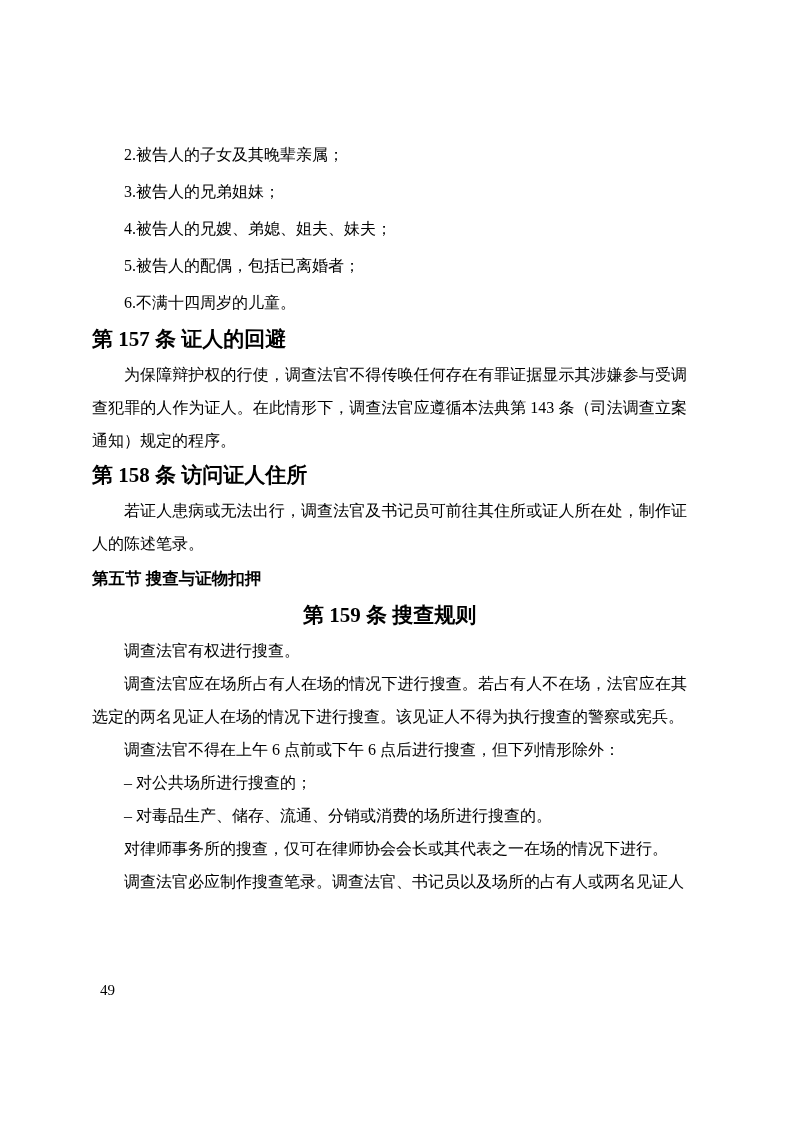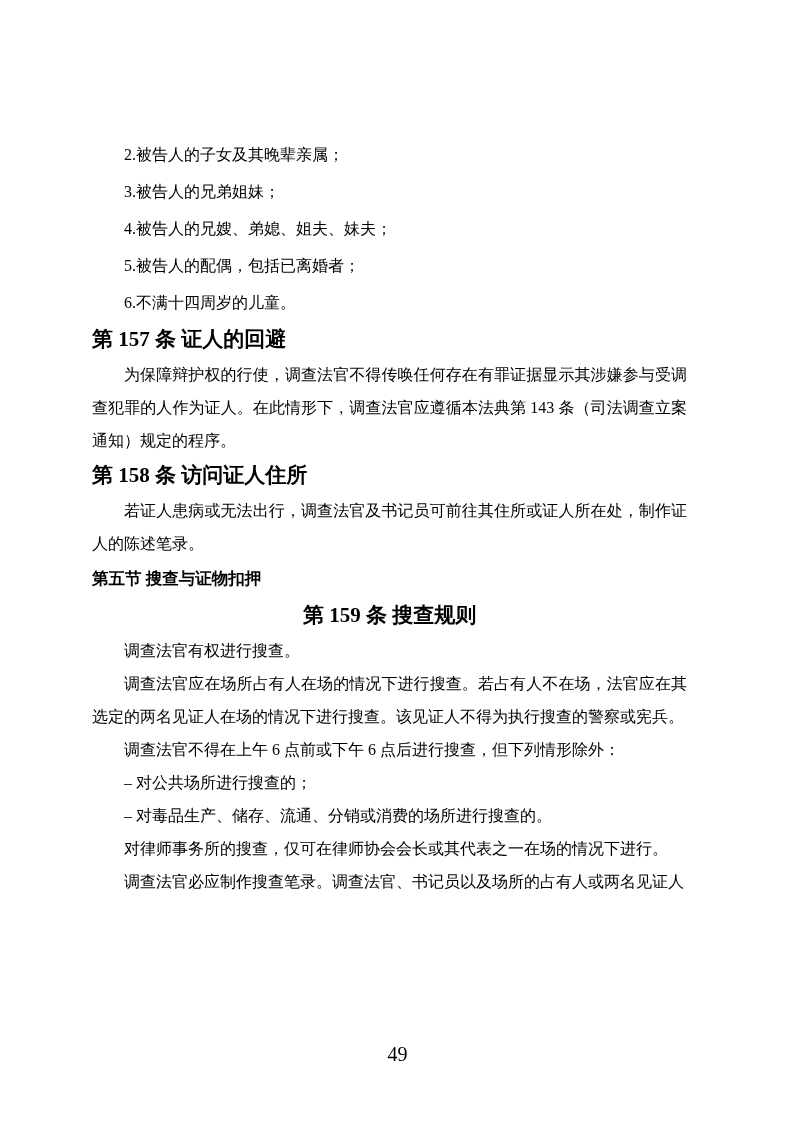--- a/index.html
+++ b/index.html
@@ -50,24 +50,23 @@
   .section-heading {
     margin-top: 27px;
     font-size: 16.5px;
     font-weight: bold;
     line-height: 37px;
     text-align: left;
   }
   .footer {
     position: absolute;
     left: 100px;
-    top: 1044px;
+    top: 980px;
     width: 595px;
-    text-align: center;
-    font-size: 20px;
+    font-size: 15px;
     line-height: 20px;
   }
 </style>
 </head>
 <body>
 
 <div class="page">
   <div class="content">
 
     <p class="enum-item">2.被告人的子女及其晚辈亲属；</p>

